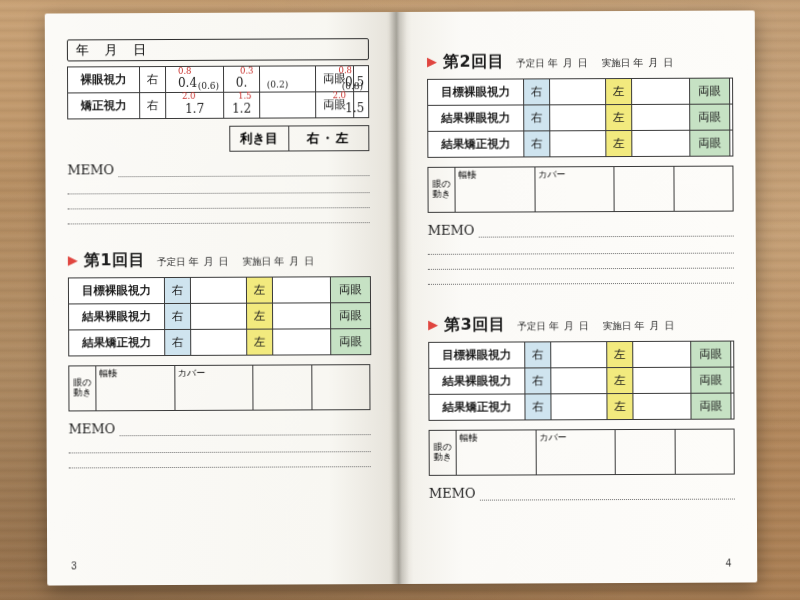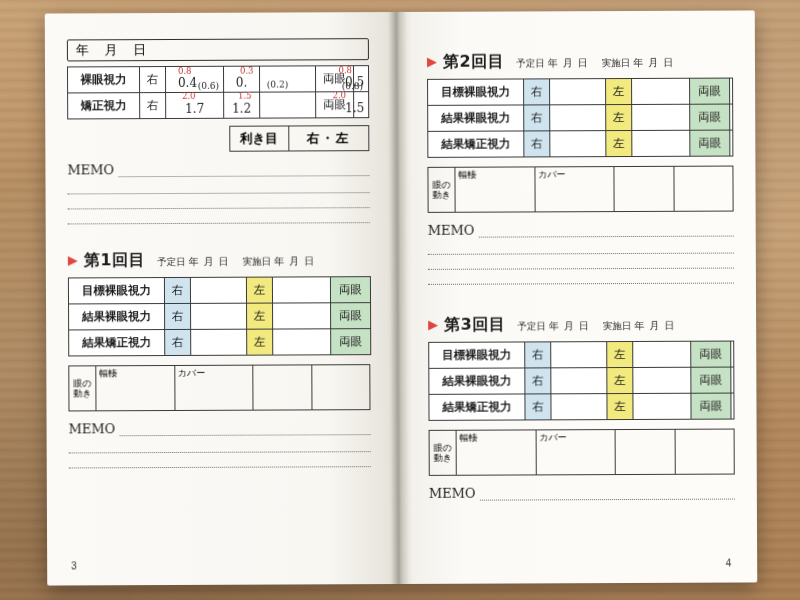--- a/index.html
+++ b/index.html
@@ -96,21 +96,21 @@
   .memo .lbl{font-size:13px;font-family:"DejaVu Serif","Liberation Serif",serif;color:#222;}
   .memo .lines{margin-top:2px;}
   .dotline{border-bottom:1.1px dotted #6f6f6f;height:14px;}
   .memo-head{display:flex;align-items:flex-end;gap:4px;}
   .memo-head .dot1{flex:1;border-bottom:1.1px dotted #6f6f6f;height:10px;}
 
   
   .eyebox{margin-top:9px;border:1px solid #3a3a3a;display:flex;height:46px;box-sizing:border-box;}
   .eyebox .vlabel{width:26px;border-right:1px solid #3a3a3a;display:flex;align-items:center;
     justify-content:center;font-size:9px;line-height:10px;text-align:center;
-    font-family:Liberation Sans, sans-serif;}
+    font-family:Liberation Mono, monospace;}
   .eyebox .cell{flex:1;border-right:1px solid #3a3a3a;position:relative;}
   .eyebox .cell:last-child{border-right:none;}
   .eyebox .cell .cl{position:absolute;left:3px;top:3px;font-size:9px;line-height:10px;
     font-family:Liberation Mono, monospace;}
   .eyebox .cell.w2{flex:1.35;}
 
   .pagenum{position:absolute;bottom:14px;font-size:10px;color:#333;}
   #pn-left{left:24px;}
   #pn-right{right:26px;}
 

